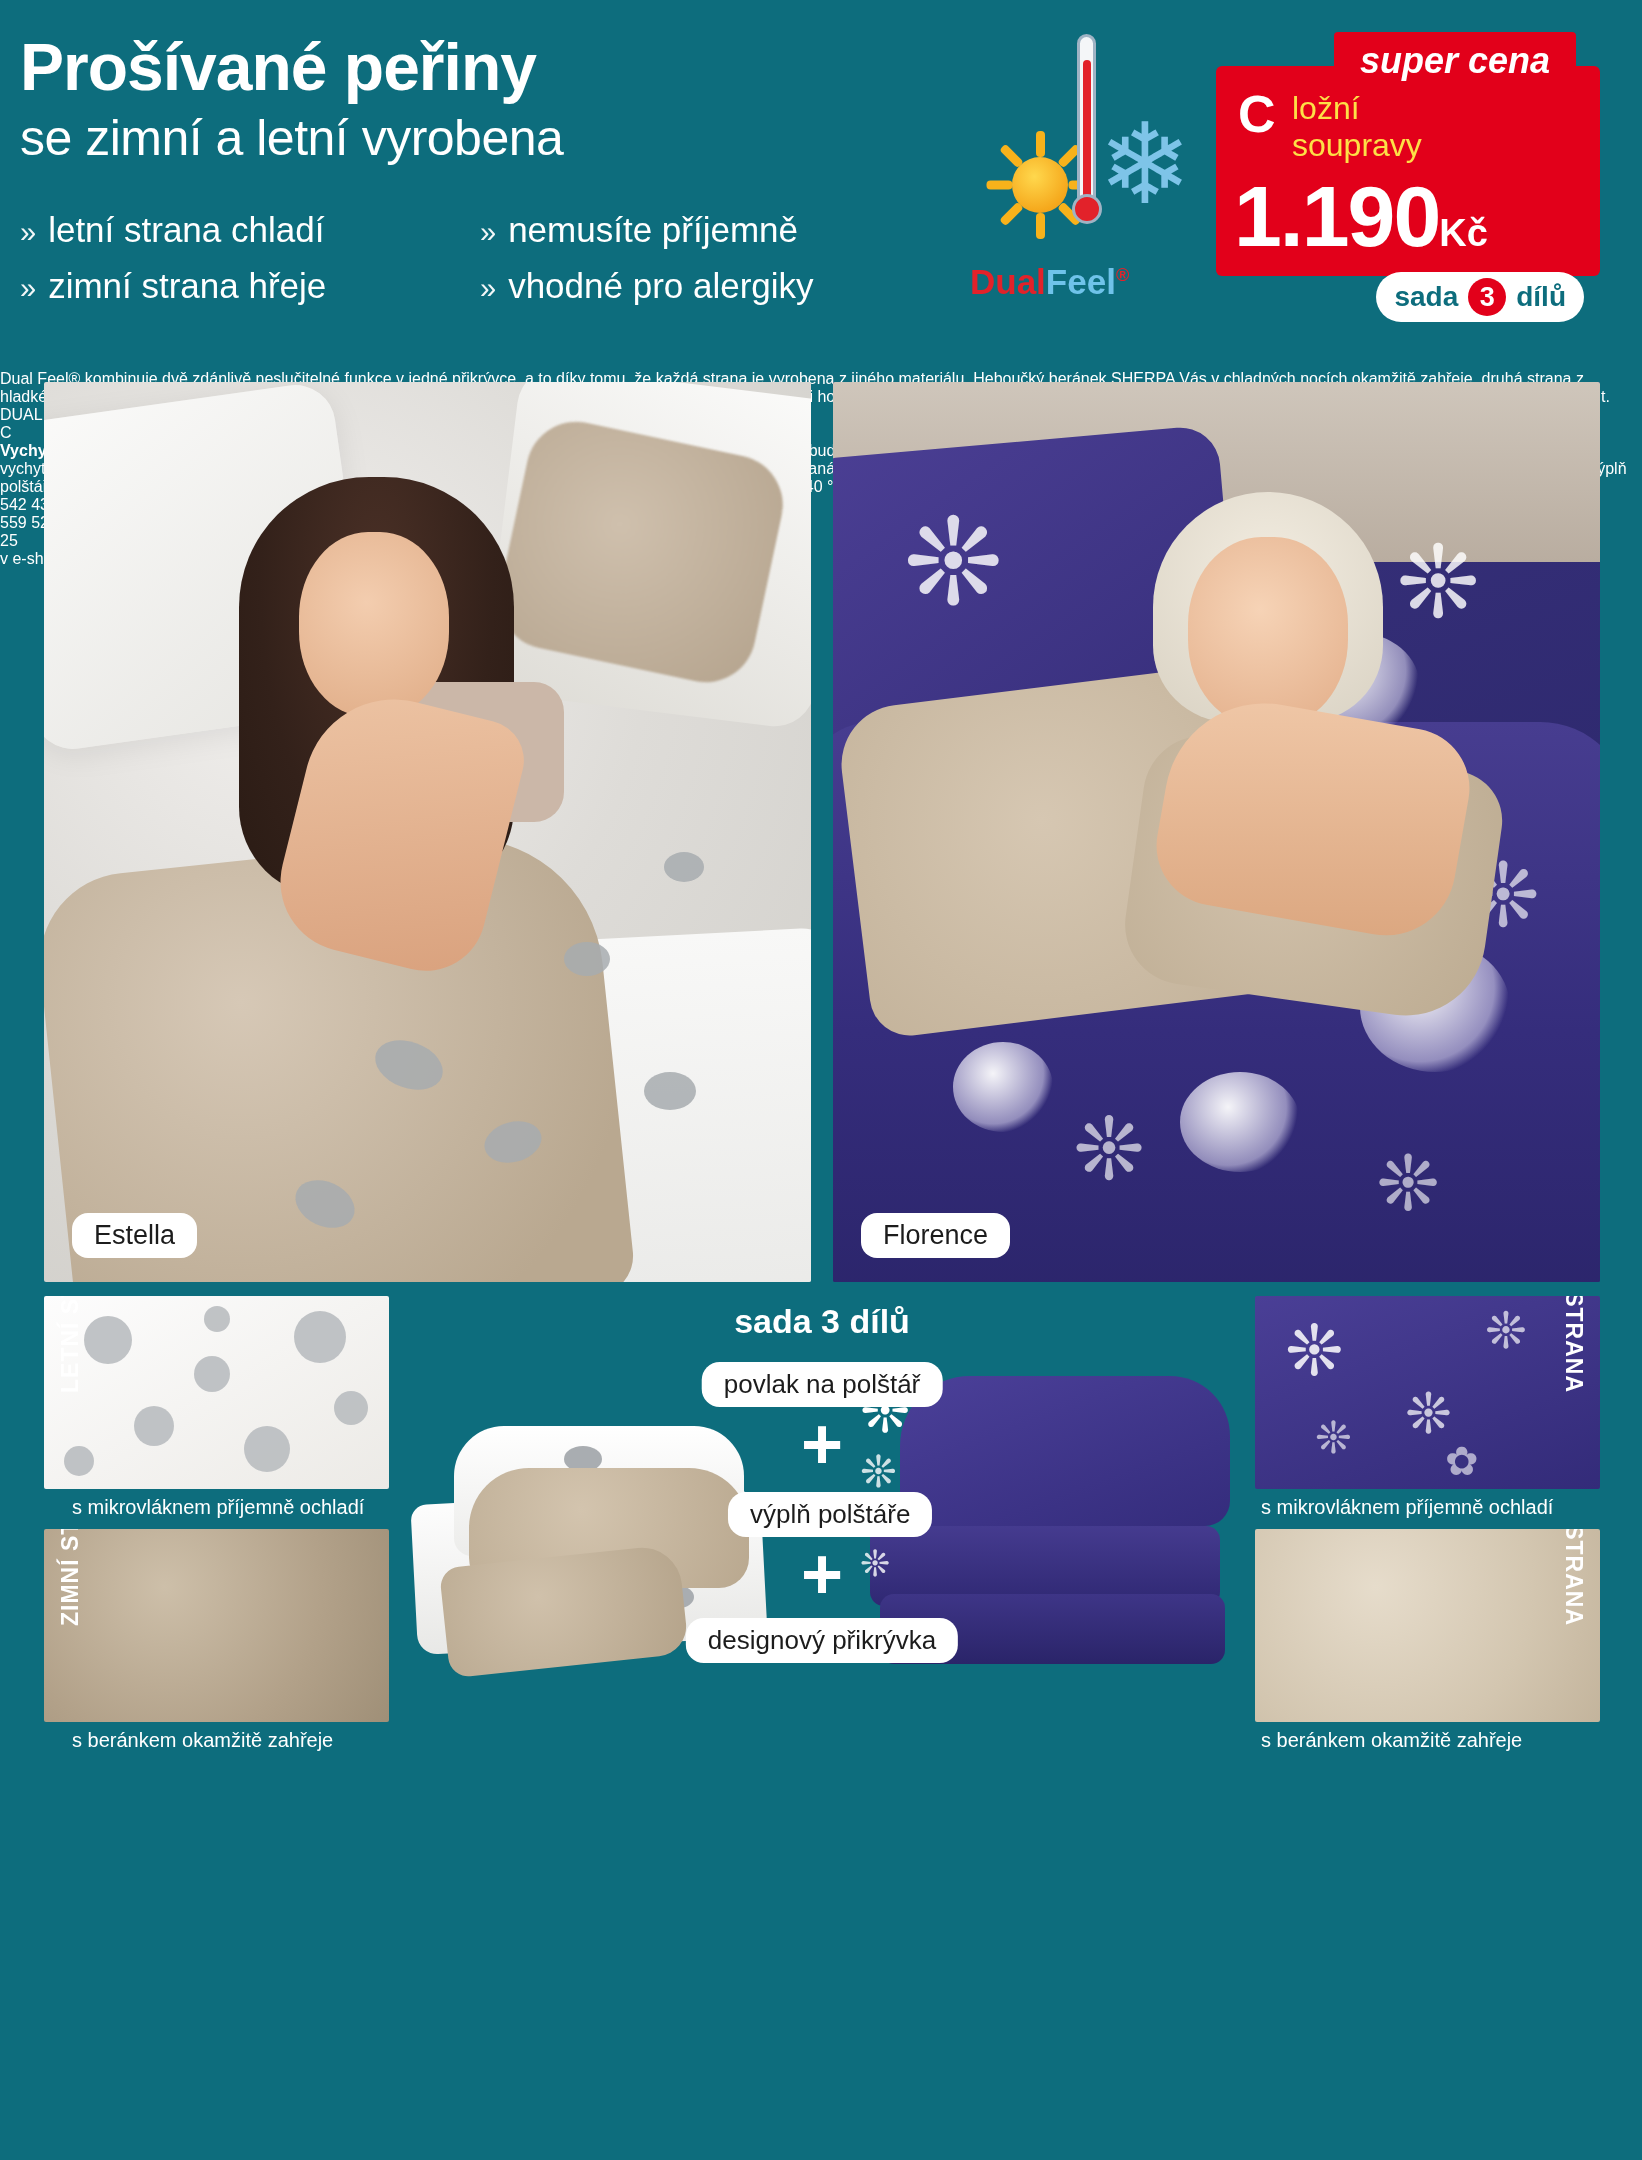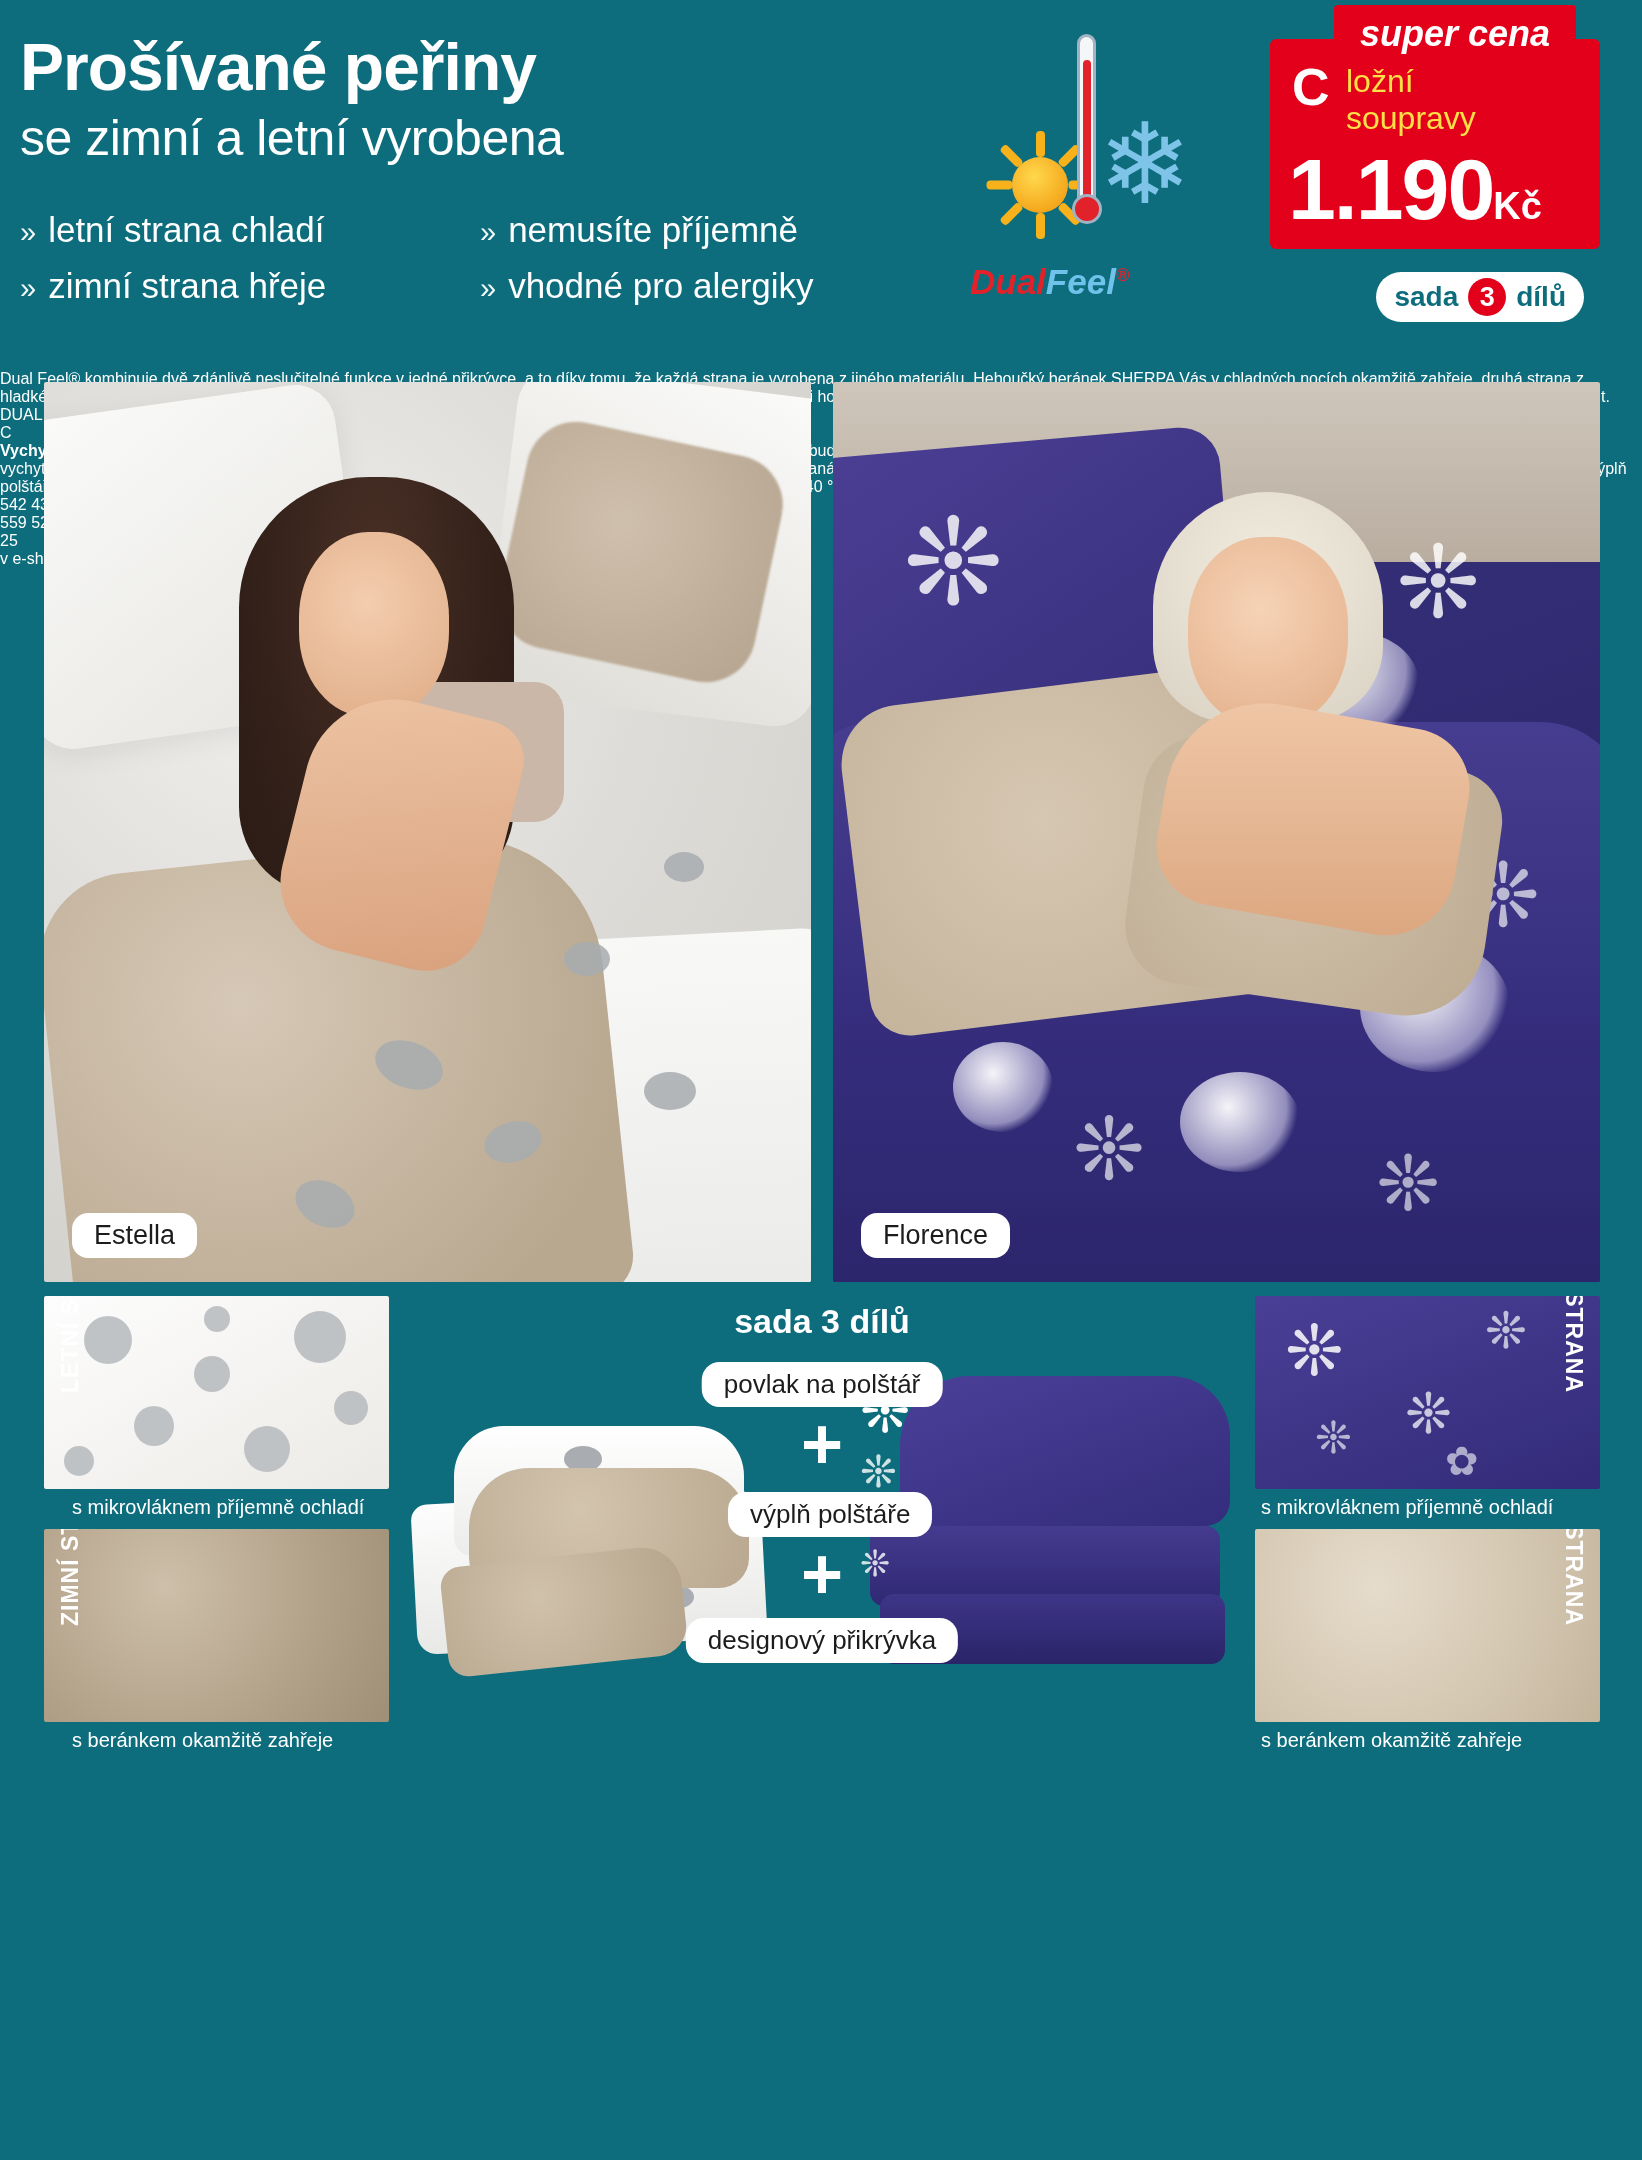--- a/index.html
+++ b/index.html
@@ -114,33 +114,32 @@
     font-size: 112px;
     line-height: 110px;
     text-align: center;
   }
   .df-word {
     position: absolute;
     left: -10px;
     top: 232px;
     font-size: 35px;
     font-weight: bold;
-    font-style: italic;
     white-space: nowrap;
   }
   .df-word .d1 { color: #e2222a; }
   .df-word .d2 { color: #6fc3ea; }
   .df-word .reg { font-size: 18px; vertical-align: super; color: #e2222a; }
 
   
   .price-box {
     position: absolute;
     right: 42px;
-    top: 39px;
-    width: 330px;
+    top: 66px;
+    width: 384px;
     height: 210px;
     background: #e2001a;
     border-radius: 6px;
   }
   .super-cena {
     position: absolute;
     right: 24px;
     top: -34px;
     background: #e2001a;
     color: #fff;

